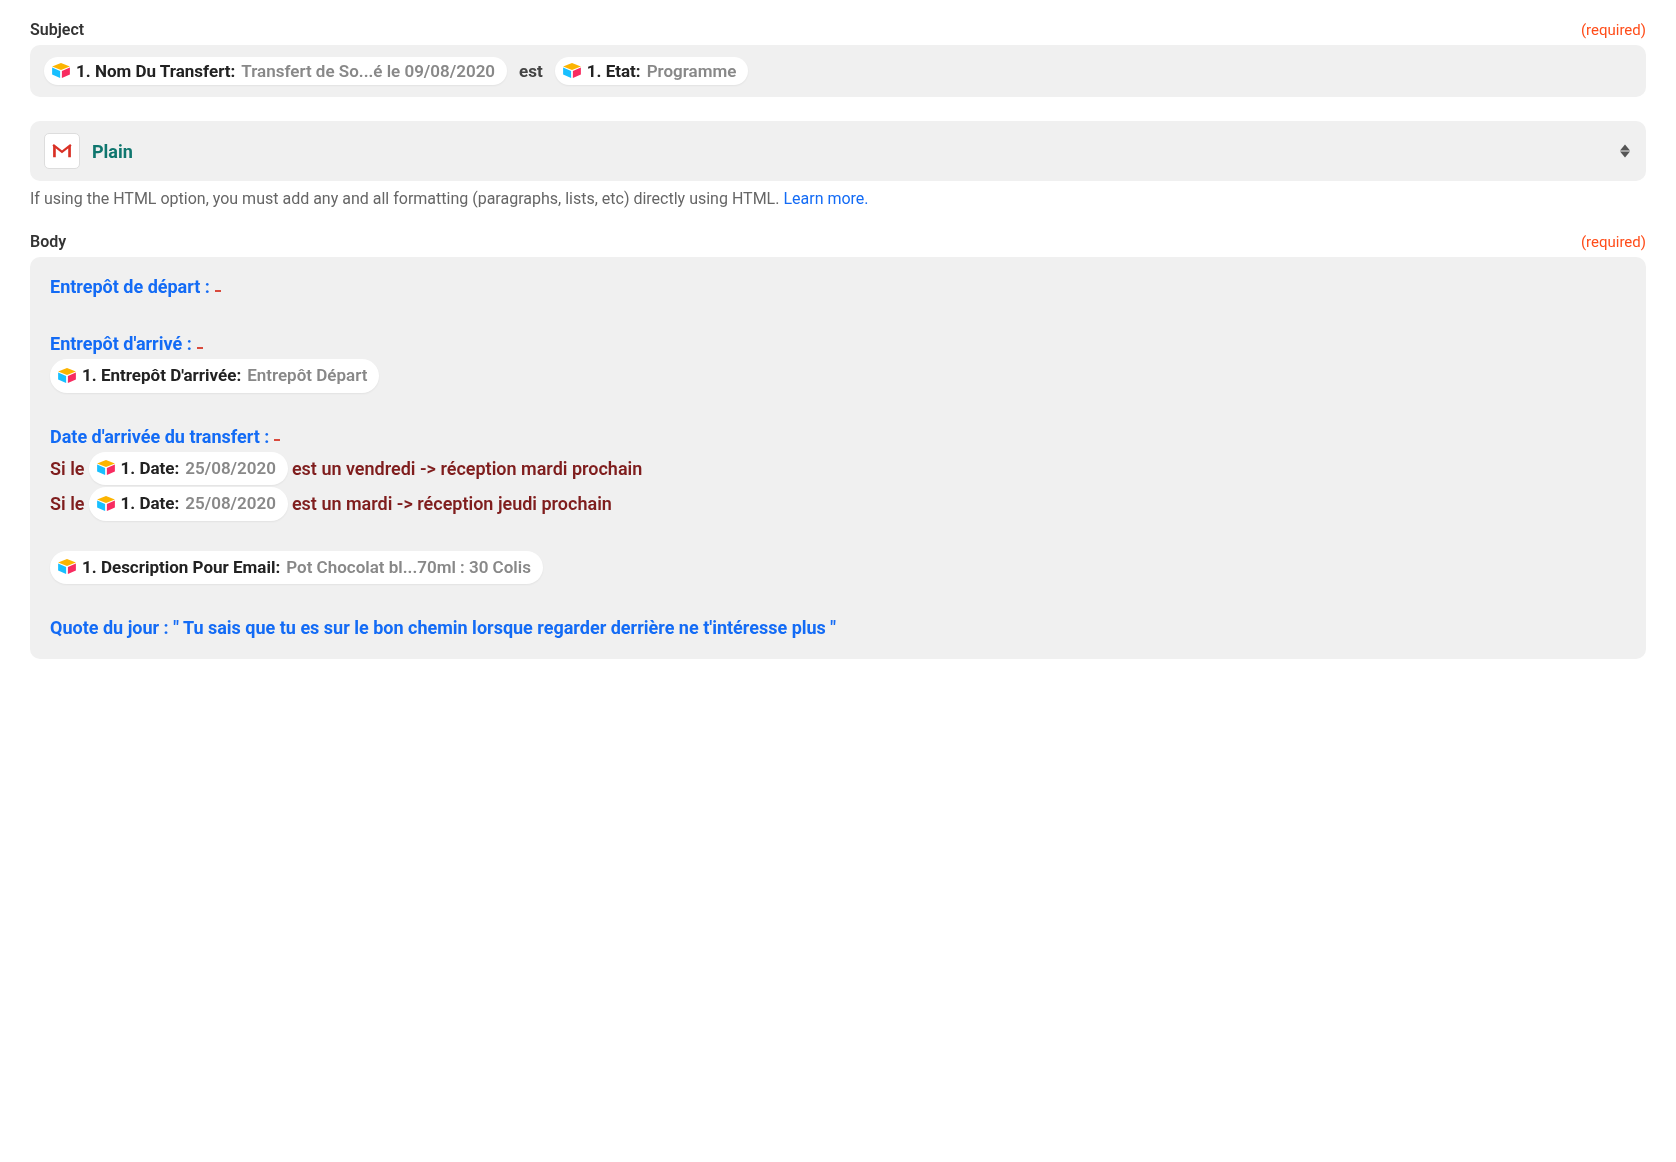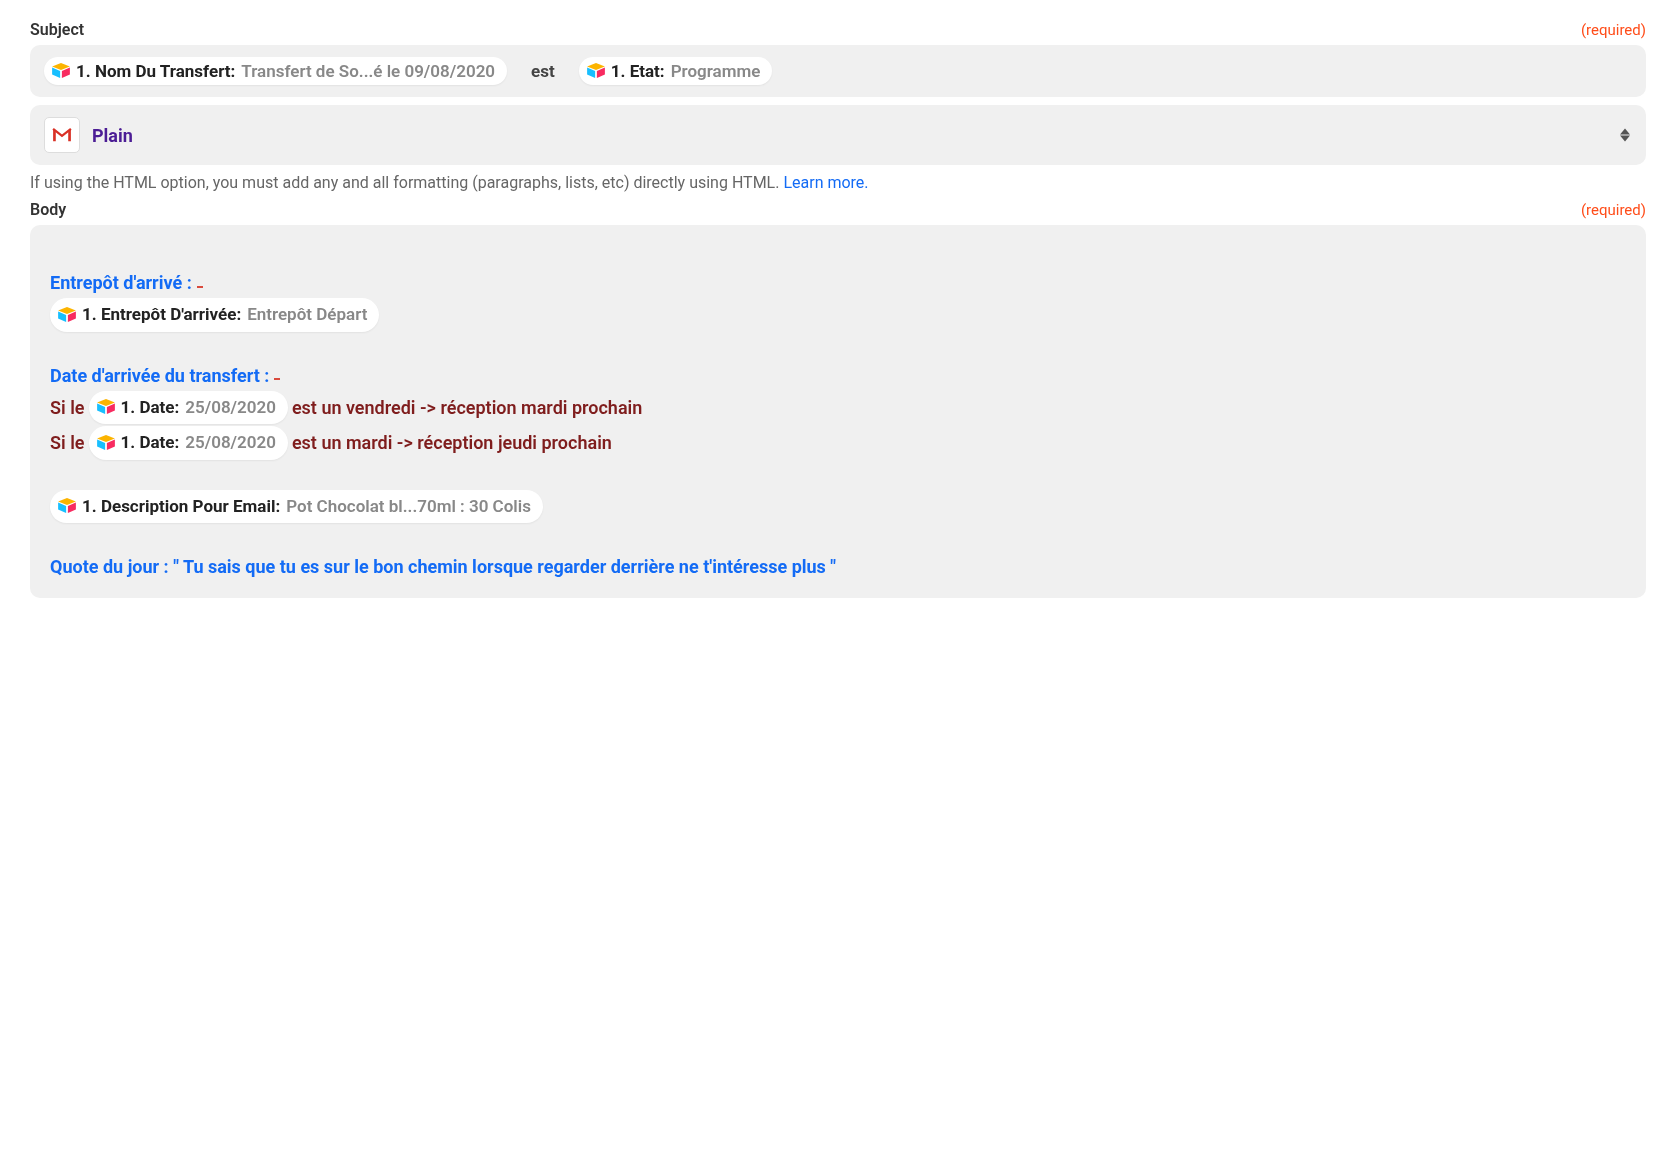--- a/index.html
+++ b/index.html
@@ -8,21 +8,21 @@
       padding: 0;
     }
     body {
       font-family: -apple-system, BlinkMacSystemFont, "Segoe UI", Roboto, Helvetica, Arial, sans-serif;
       background: #ffffff;
       padding: 20px 30px;
       color: #333;
       font-size: 15px;
     }
     .field-section {
-      margin-bottom: 8px;
+      margin-bottom: 24px;
     }
     .field-header {
       display: flex;
       justify-content: space-between;
       align-items: baseline;
       margin-bottom: 6px;
     }
     .field-label {
       font-weight: 600;
       font-size: 16px;
@@ -33,21 +33,21 @@
       font-size: 15px;
     }
     .field-box {
       background: #f0f0f0;
       border-radius: 10px;
       padding: 1px 14px;
       min-height: 52px;
       display: flex;
       flex-wrap: wrap;
       align-items: center;
-      gap: 22px;
+      gap: 10px;
       font-size: 17px;
     }
     .select-box {
       background: #f0f0f0;
       border-radius: 10px;
       padding: 12px 14px;
       min-height: 56px;
       display: flex;
       align-items: center;
       gap: 12px;
@@ -59,21 +59,21 @@
       background: #ffffff;
       border: 1px solid #ddd;
       border-radius: 5px;
       display: flex;
       align-items: center;
       justify-content: center;
     }
     .select-text {
       font-weight: 700;
       font-size: 18px;
-      color: #4c1d95;
+      color: #0f766e;
     }
     .select-caret {
       position: absolute;
       right: 16px;
       top: 50%;
       transform: translateY(-50%);
       display: flex;
       flex-direction: column;
       gap: 1px;
       color: #555;
@@ -216,20 +216,24 @@
   </div>
 </div>
 
 <div class="field-section">
   <div class="field-header">
     <span class="field-label">Body</span>
     <span class="required-badge">(required)</span>
   </div>
   <div class="body-box">
 
+    <div class="body-line">
+      <span class="body-heading">Entrepôt de départ :</span>
+        <span class="underline-mark"></span>
+    </div>
 
     <div class="spacer-line"></div>
 
     <div class="body-line">
       <span class="body-heading">Entrepôt d'arrivé :</span>
         <span class="underline-mark"></span>
     </div>
     <div class="body-line">
       <span class="pill">
         <svg class="airtable-icon" viewBox="0 0 20 18">

